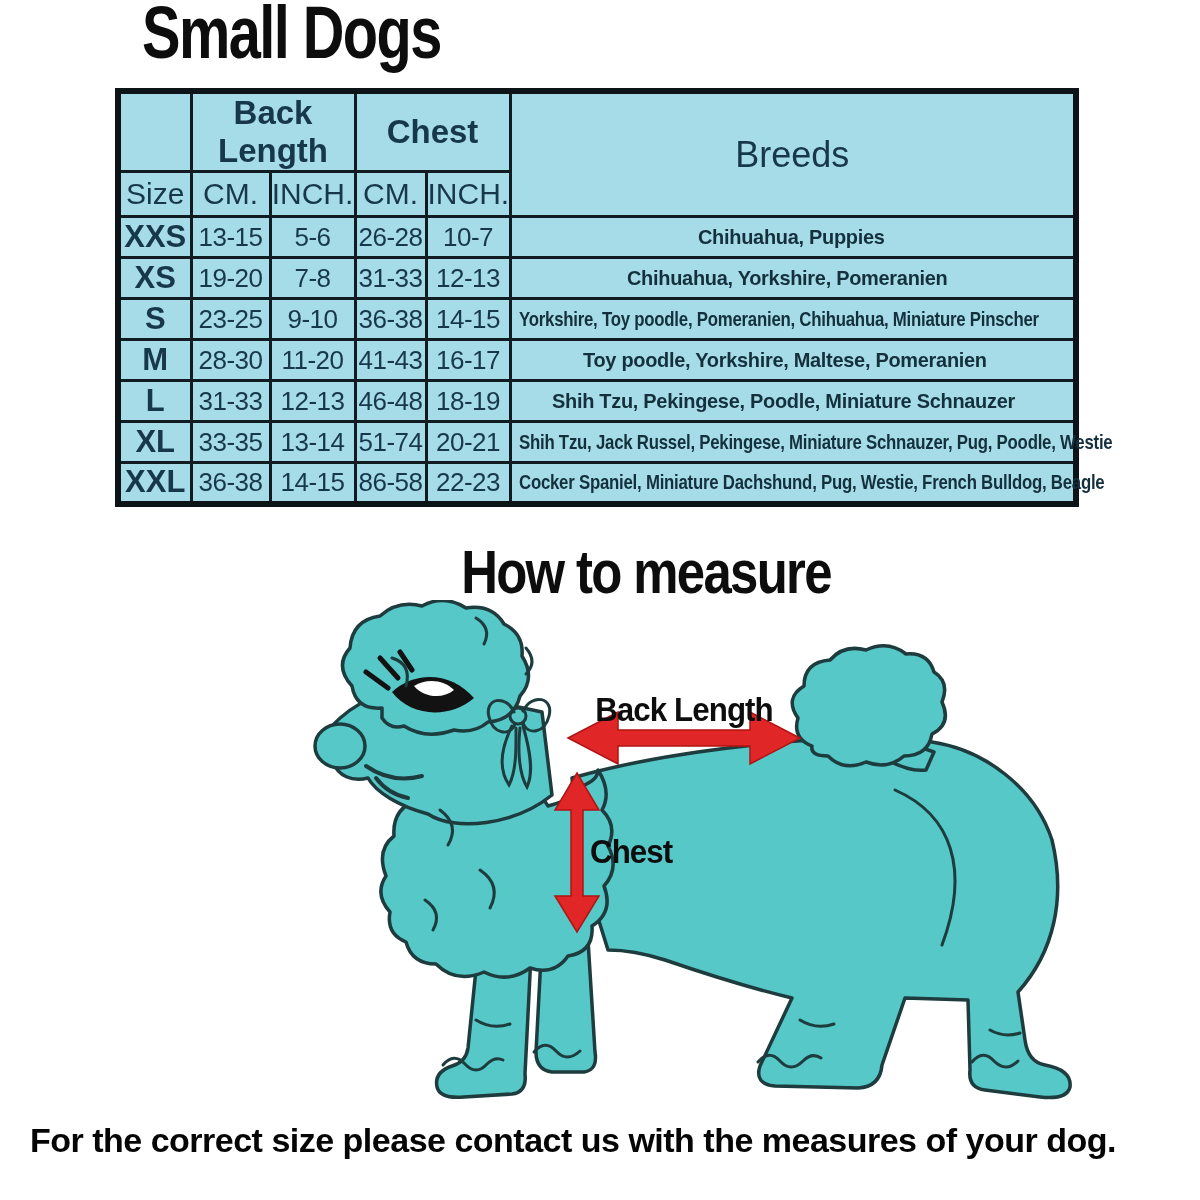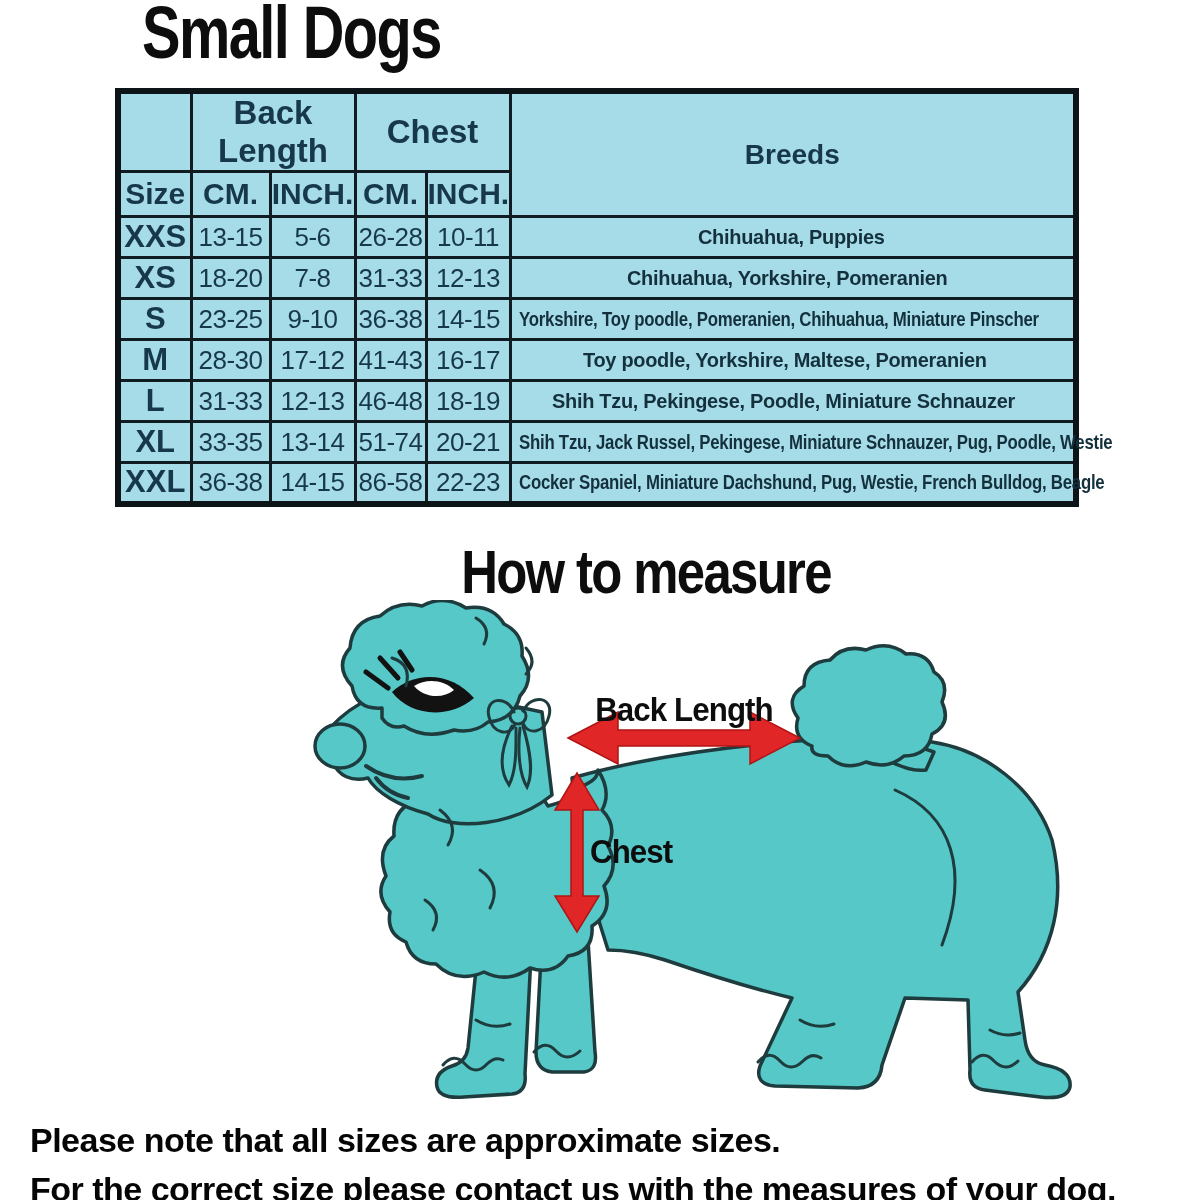--- a/index.html
+++ b/index.html
@@ -18,22 +18,22 @@
   .size-table{
     position:absolute;left:115px;top:88px;width:958px;
     border-collapse:collapse;table-layout:fixed;
     background:#a6dbe8;border:6px solid #0d1418;
   }
   .size-table td{
     border:3px solid #101c22;color:#17384a;text-align:center;vertical-align:middle;
     padding:0;overflow:visible;
   }
   .group-head{font-size:33px;font-weight:bold;color:#17384a;}
-  .breeds-head{font-size:28px;font-weight:bold;color:#17384a;}
-  .sub-head{font-size:30px;font-weight:bold;color:#e8394d;}
+  .breeds-head{font-size:36px;font-weight:normal;color:#17384a;}
+  .sub-head{font-size:30px;font-weight:normal;color:#e8394d;}
   .size-cell{font-size:31px;font-weight:bold;color:#17384a;}
   .num{font-size:26px;font-weight:normal;color:#14303d;letter-spacing:-0.5px;}
   .breeds{text-align:center;padding-left:7px !important;}
   .btext{
     display:inline-block;font-size:21px;font-weight:bold;color:#14303d;
     white-space:nowrap;transform-origin:left center;letter-spacing:-0.3px;
   }
   .c95{transform:scaleX(0.95);}
   .c80{transform:scaleX(0.80);}
   
@@ -82,43 +82,43 @@
       <td class="sub-head">CM.</td>
       <td class="sub-head">INCH.</td>
       <td class="sub-head">CM.</td>
       <td class="sub-head">INCH.</td>
     </tr>
     <tr style="height:41px">
       <td class="size-cell">XXS</td>
       <td class="num">13-15</td>
       <td class="num">5-6</td>
       <td class="num">26-28</td>
-      <td class="num">10-11</td>
+      <td class="num">10-7</td>
       <td class="breeds"><span class="btext c95">Chihuahua, Puppies</span></td>
     </tr>
     <tr style="height:41px">
       <td class="size-cell">XS</td>
-      <td class="num">18-20</td>
+      <td class="num">19-20</td>
       <td class="num">7-8</td>
       <td class="num">31-33</td>
       <td class="num">12-13</td>
       <td class="breeds"><span class="btext c95">Chihuahua, Yorkshire, Pomeranien</span></td>
     </tr>
     <tr style="height:41px">
       <td class="size-cell">S</td>
       <td class="num">23-25</td>
       <td class="num">9-10</td>
       <td class="num">36-38</td>
       <td class="num">14-15</td>
       <td class="breeds"><span class="btext c80">Yorkshire, Toy poodle, Pomeranien, Chihuahua, Miniature Pinscher</span></td>
     </tr>
     <tr style="height:41px">
       <td class="size-cell">M</td>
       <td class="num">28-30</td>
-      <td class="num">17-12</td>
+      <td class="num">11-20</td>
       <td class="num">41-43</td>
       <td class="num">16-17</td>
       <td class="breeds"><span class="btext c95">Toy poodle, Yorkshire, Maltese, Pomeranien</span></td>
     </tr>
     <tr style="height:41px">
       <td class="size-cell">L</td>
       <td class="num">31-33</td>
       <td class="num">12-13</td>
       <td class="num">46-48</td>
       <td class="num">18-19</td>
@@ -236,15 +236,14 @@
   <g fill="#e02626" stroke="#b01414" stroke-width="1.5">
     <polygon points="288,138 338,112 338,130 470,130 470,112 520,138 470,164 470,146 338,146 338,164"></polygon>
     <polygon points="297,173 319,210 303,210 303,296 319,296 297,332 275,296 291,296 291,210 275,210"></polygon>
   </g>
 </svg>
 
 <div class="arrow-label back-length-label">Back Length</div>
 <div class="arrow-label chest-label">Chest</div>
 
 <div class="footer">
-  <div>Please note that all sizes are approximate sizes.</div>
   <div>For the correct size please contact us with the measures of your dog.</div>
 </div>
 
 </body></html>

